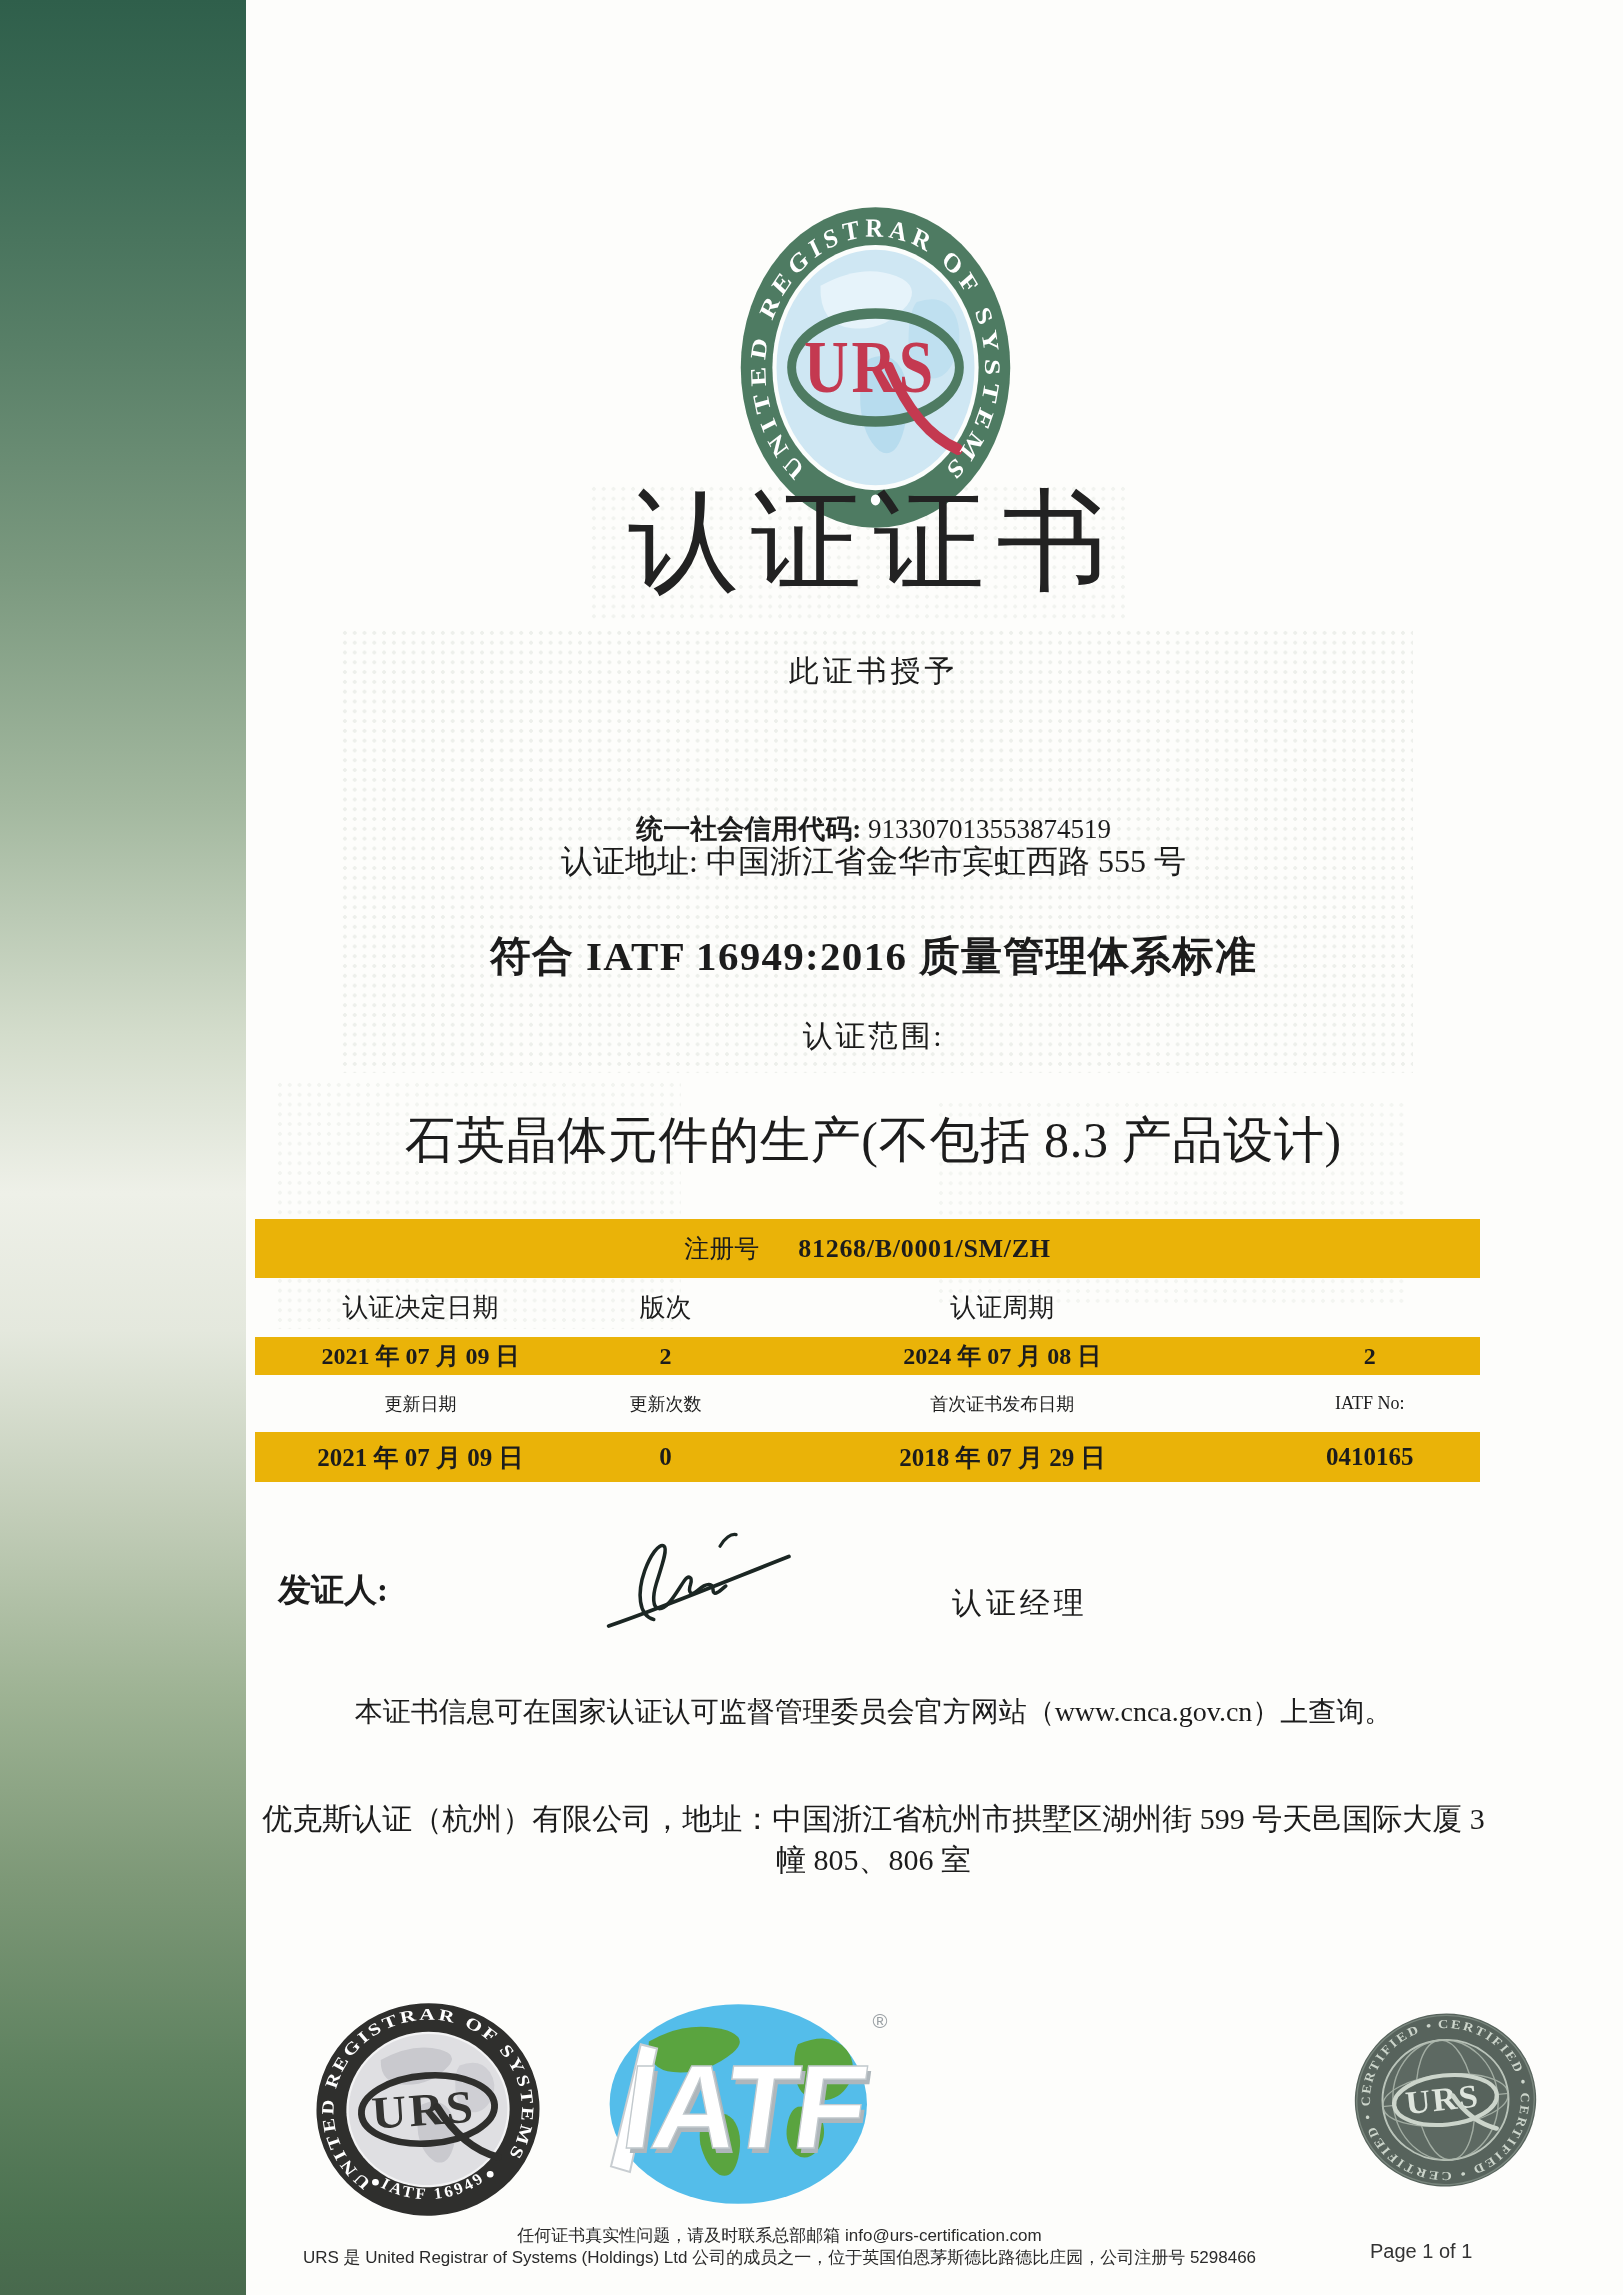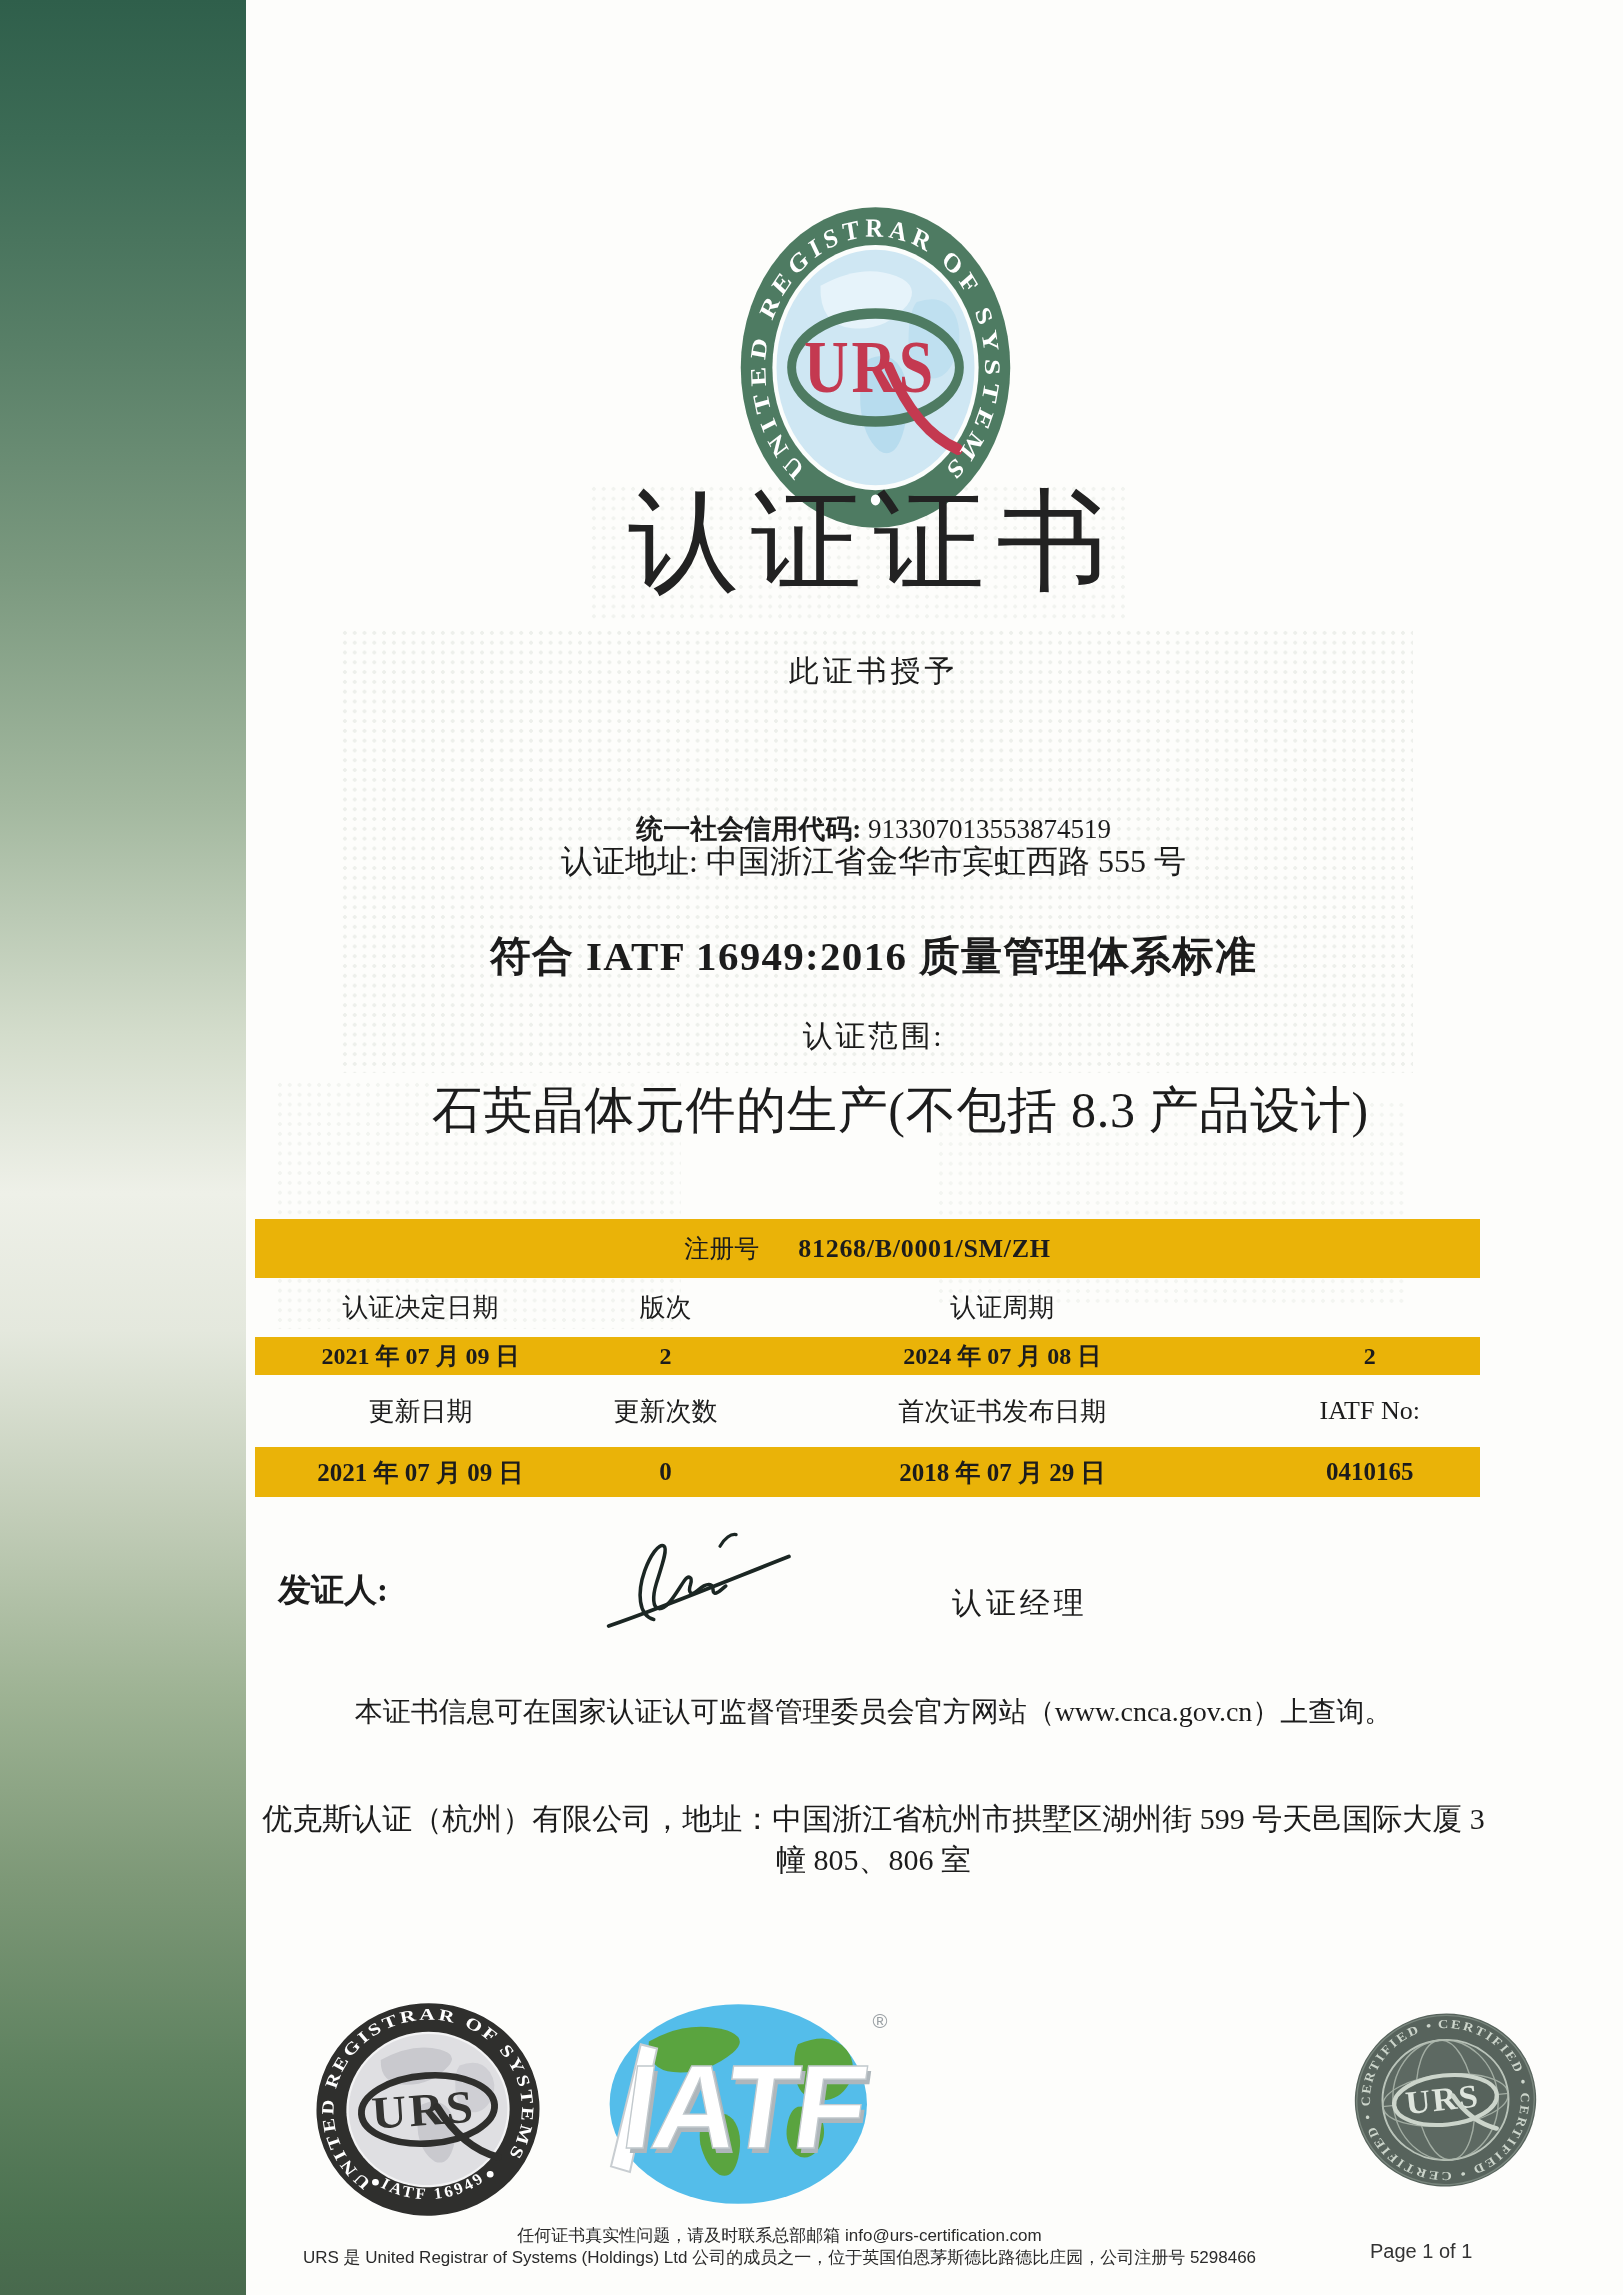--- a/index.html
+++ b/index.html
@@ -37,31 +37,31 @@
   .logo-top{position:absolute;left:738px;top:204px;width:275px;height:327px;}
 
   .cert-title{top:486px;font-size:111px;letter-spacing:11.8px;color:#222;line-height:1;}
   .grant-intro{top:651px;font-size:30px;letter-spacing:3.9px;}
   .company{top:715px;font-size:50px;letter-spacing:5.2px;}
   .credit-line{top:799px;font-size:27px;margin-top:12px;}
   .credit-line .lbl{font-weight:bold;}
   .address-line{top:840px;font-size:32px;}
   .standard-line{top:929px;font-size:41px;font-weight:bold;letter-spacing:1.3px;}
   .scope-label{top:1016px;font-size:30px;letter-spacing:2.6px;}
-  .scope-text{top:1077px;font-size:50px;letter-spacing:0.7px;padding-left:27px;}
+  .scope-text{top:1107px;font-size:50px;letter-spacing:0.7px;}
 
   .cert-table{position:absolute;left:255px;top:1219px;width:1225px;font-size:26px;}
   .t-row{display:grid;grid-template-columns:27% 13% 42% 18%;align-items:center;text-align:center;}
   .t-gray{background:#eab308;}
   .t-reg{height:59px;display:flex;align-items:center;justify-content:center;gap:39px;}
   .t-reg .reg-lbl{font-size:25px;}
   .t-reg .reg-val{font-size:26px;font-weight:bold;letter-spacing:0.7px;}
   .t-head{height:59px;font-size:26px;}
   .t-val1{height:38px;font-size:24px;font-weight:bold;}
-  .t-head2{height:72px;font-size:26px;}
+  .t-head2{height:57px;font-size:18px;}
   .t-val2{height:50px;font-size:25px;font-weight:bold;}
 
   .issuer-label{position:absolute;left:278px;top:1568px;font-size:33px;font-weight:bold;}
   .signature{position:absolute;left:601px;top:1524px;width:193px;height:110px;}
   .issuer-title{position:absolute;left:952px;top:1583px;font-size:30px;letter-spacing:3.9px;}
 
   .footer-verify{top:1693px;font-size:28px;}
   .footer-issuer{top:1799px;font-size:30px;}
 
   .seal-bw{position:absolute;left:313px;top:2000px;width:230px;height:219px;transform:rotate(-4deg);}

